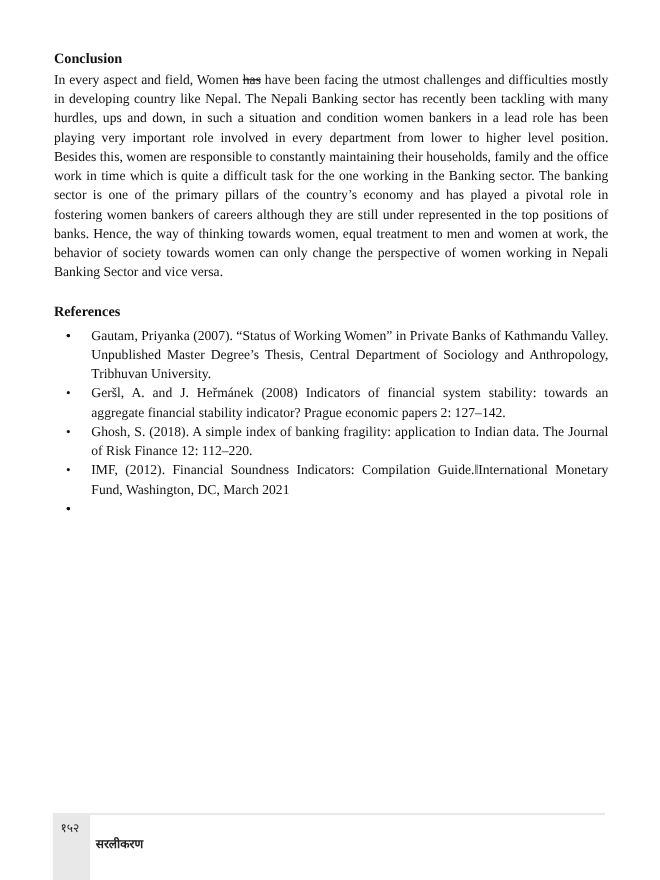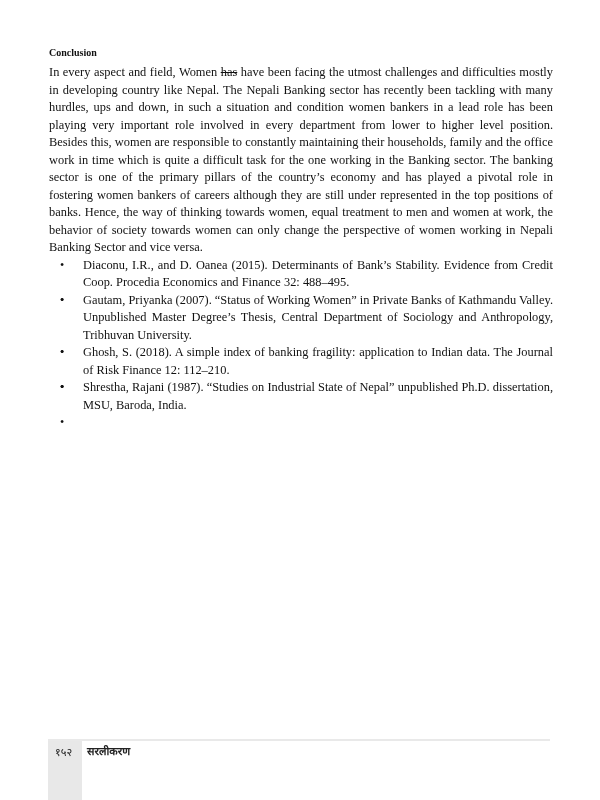--- a/index.html
+++ b/index.html
@@ -2,21 +2,21 @@
 <html><head>
 <meta charset="utf-8">
 <style>
   html, body { margin: 0; padding: 0; }
   body {
     width: 600px; height: 800px; background: #ffffff; position: relative; overflow: hidden;
     font-family: "Liberation Serif", "DejaVu Serif", serif; color: #111;
   }
   .page { position: absolute; left: 49px; top: 44px; width: 504px; }
   h2 {
-    font-family: "Liberation Serif", serif; font-weight: bold; font-size: 10px;
+    font-family: "Liberation Serif", serif; font-weight: bold; font-size: 13px;
     margin: 0 0 2px 0; line-height: 18px;
   }
   p.body {
     margin: 0; font-size: 12.4px; line-height: 17.5px; text-align: justify;
   }
   .strike { text-decoration: line-through; }
   #refs-heading { margin-top: 17px; margin-bottom: 5px; }
   ul.refs { list-style: none; margin: 0; padding: 0; }
   ul.refs li {
     position: relative; padding-left: 34px; font-size: 12.4px; line-height: 17.5px;
@@ -28,42 +28,43 @@
   .footer-line {
     position: absolute; left: 48px; top: 739px; width: 502px; height: 2px; background: #e9e9e9;
   }
   .footer-block {
     position: absolute; left: 48px; top: 741px; width: 34px; height: 59px; background: #e8e8e8;
   }
   .footer-num {
     position: absolute; left: 55px; top: 744px; font-size: 11px; font-family: "DejaVu Sans", sans-serif; color: #222;
   }
   .footer-title {
-    position: absolute; left: 87px; top: 743px; font-size: 11px; font-family: "DejaVu Sans", sans-serif; font-weight: bold; color: #222;
+    position: absolute; left: 87px; top: 759px; font-size: 11px; font-family: "DejaVu Sans", sans-serif; font-weight: bold; color: #222;
   }
 </style>
 </head>
 <body>
 
 <div class="page">
   <section>
     <h2>Conclusion</h2>
     <p class="body"><span>In every aspect and field, Women </span><span class="strike">has</span><span> have been facing the utmost challenges and difficulties mostly in developing country like Nepal. The Nepali Banking sector has recently been tackling with many hurdles, ups and down, in such a situation and condition women bankers in a lead role has been playing very important role involved in every department from lower to higher level position. Besides this, women are responsible to constantly maintaining their households, family and the office work in time which is quite a difficult task for the one working in the Banking sector. The banking sector is one of the primary pillars of the country’s economy and has played a pivotal role in fostering women bankers of careers although they are still under represented in the top positions of banks. Hence, the way of thinking towards women, equal treatment to men and women at work, the behavior of society towards women can only change the perspective of women working in Nepali Banking Sector and vice versa.</span></p>
   </section>
 
   <section>
+    <h2 id="refs-heading">References</h2>
     <ul class="refs">
-      <li><span class="bullet">•</span><span>Diaconu, I.R., and D. Oanea (2015). Determinants of Bank’s Stability. Evidence from Credit Coop. Procedia Economics and Finance 32: 488–495.</span></li>
+      <li><span class="bullet">•</span></li>
       <li><span class="bullet">•</span></li>
       <li><span class="bullet">•</span><span>Gautam, Priyanka (2007). “Status of Working Women” in Private Banks of Kathmandu Valley. Unpublished Master Degree’s Thesis, Central Department of Sociology and Anthropology, Tribhuvan University.</span></li>
-      <li><span class="bullet">•</span></li>
-      <li><span class="bullet">•</span><span>Ghosh, S. (2018). A simple index of banking fragility: application to Indian data. The Journal of Risk Finance 12: 112–210.</span></li>
+      <li><span class="bullet">•</span><span>Geršl, A. and J. Heřmánek (2008) Indicators of financial system stability: towards an aggregate financial stability indicator? Prague economic papers 2: 127–142.</span></li>
+      <li><span class="bullet">•</span><span>Ghosh, S. (2018). A simple index of banking fragility: application to Indian data. The Journal of Risk Finance 12: 112–220.</span></li>
+      <li><span class="bullet">•</span><span>IMF, (2012). Financial Soundness Indicators: Compilation Guide.‖International Monetary Fund, Washington, DC, March 2021</span></li>
       <li><span class="bullet">•</span></li>
       <li><span class="bullet">•</span></li>
-      <li><span class="bullet">•</span><span>Shrestha, Rajani (1987). “Studies on Industrial State of Nepal” unpublished Ph.D. dissertation, MSU, Baroda, India.</span></li>
       <li><span class="bullet">•</span></li>
     </ul>
   </section>
 </div>
 
 <div class="footer-line"></div>
 <div class="footer-block"></div>
 <span class="footer-num">१५२</span>
 <span class="footer-title">सरलीकरण</span>
 

